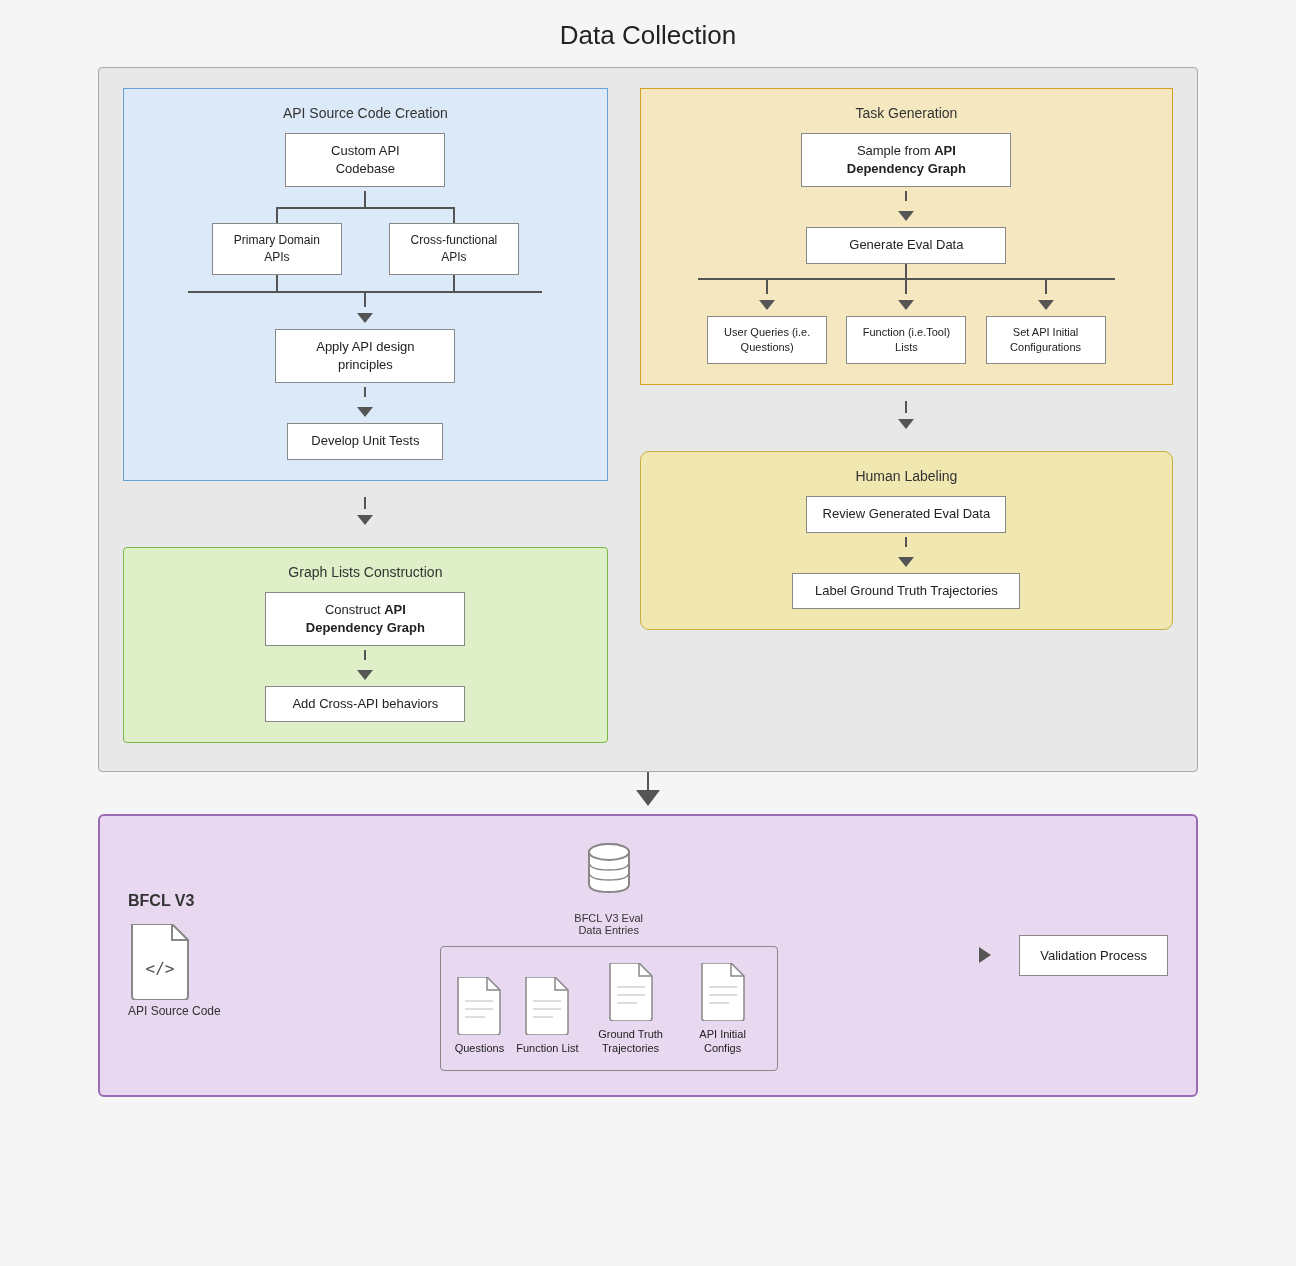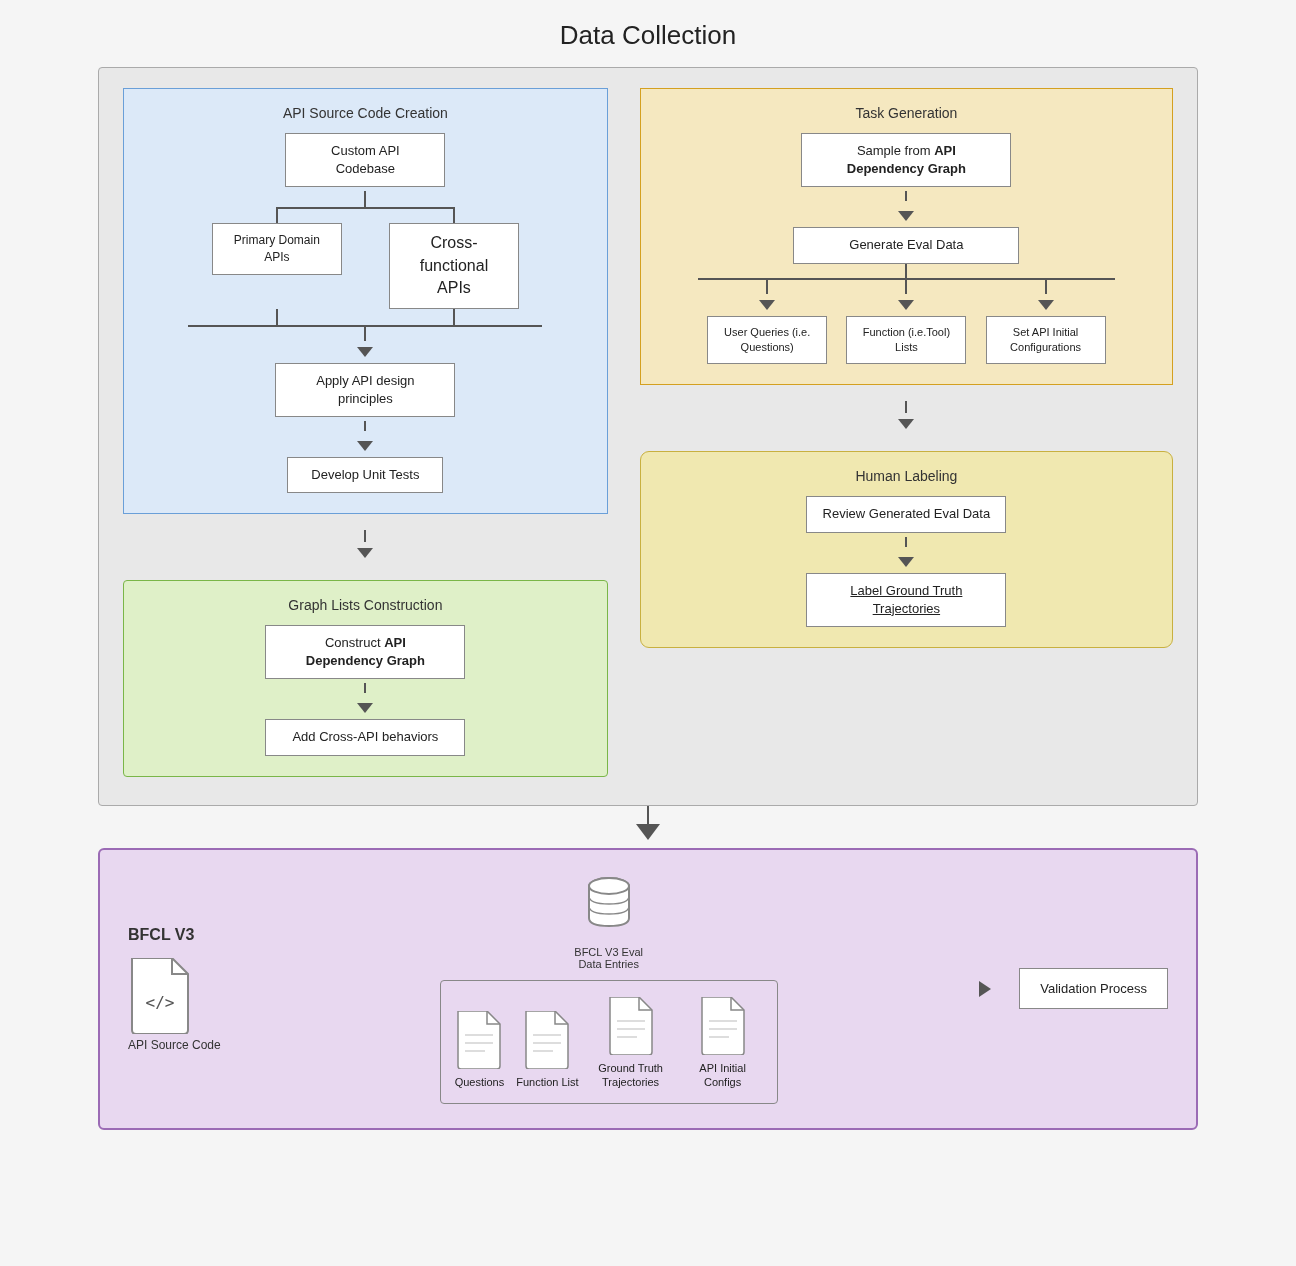--- a/index.html
+++ b/index.html
@@ -276,21 +276,21 @@
           <div style="display:flex;width:80%;justify-content:space-between;position:relative;align-items:flex-start;">
             <div style="position:absolute;top:0;left:25%;right:25%;height:2px;background:#555;"></div>
 
             <div style="display:flex;flex-direction:column;align-items:center;flex:1;">
               <div style="width:2px;height:16px;background:#555;"></div>
               <div class="white-box" style="width:130px;font-size:12px;">Primary Domain APIs</div>
             </div>
 
             <div style="display:flex;flex-direction:column;align-items:center;flex:1;">
               <div style="width:2px;height:16px;background:#555;"></div>
-              <div class="white-box" style="width:130px;font-size:16px;">Cross-functional APIs</div>
+              <div class="white-box" style="width:130px;font-size:12px;">Cross-functional APIs</div>
             </div>
           </div>
 
           <div style="display:flex;width:80%;justify-content:space-between;margin-top:0;">
             <div style="display:flex;flex-direction:column;align-items:center;flex:1;">
               <div style="width:2px;height:16px;background:#555;"></div>
             </div>
             <div style="display:flex;flex-direction:column;align-items:center;flex:1;">
               <div style="width:2px;height:16px;background:#555;"></div>
             </div>
@@ -328,21 +328,21 @@
     <div class="right-col">
 
       <div class="task-gen-box">
         <div class="section-label">Task Generation</div>
 
         <div class="white-box" style="width:210px;font-size:13px;">
           Sample from <span class="bold">API<br>Dependency Graph</span>
         </div>
         <div style="width:2px;height:10px;background:#555;margin:4px auto;"></div>
         <div class="arrow-down"></div>
-        <div class="white-box" style="width:226px;">Generate Eval Data</div>
+        <div class="white-box" style="width:200px;">Generate Eval Data</div>
 
         <div style="display:flex;flex-direction:column;align-items:center;width:100%;margin:0;">
           <div style="width:2px;height:14px;background:#555;"></div>
           <div style="width:85%;height:2px;background:#555;"></div>
           <div style="display:flex;width:85%;justify-content:space-between;margin-top:0;">
             <div style="display:flex;flex-direction:column;align-items:center;flex:1;">
               <div style="width:2px;height:14px;background:#555;"></div>
               <div class="arrow-down"></div>
               <div class="white-box" style="width:110px;font-size:11px;">User Queries (i.e.
 Questions)</div>
@@ -367,21 +367,21 @@
         <div style="width:2px;height:12px;background:#555;"></div>
         <div class="arrow-down"></div>
       </div>
 
       <div class="human-labeling-box">
         <div class="section-label">Human Labeling</div>
         <div class="white-box" style="width:200px;">Review Generated
 Eval Data</div>
         <div style="width:2px;height:10px;background:#555;margin:4px auto;"></div>
         <div class="arrow-down"></div>
-        <div class="white-box" style="width:200px;text-decoration:underline;">Label Ground Truth
+        <div class="white-box" style="width:228px;">Label Ground Truth
 Trajectories</div>
       </div>
 
     </div>
   </div>
 </div>
 
 <div style="display:flex;flex-direction:column;align-items:center;width:1100px;margin:0;">
   <div style="width:2px;height:18px;background:#555;margin:0 auto;"></div>
   <div class="big-arrow-down"></div>

